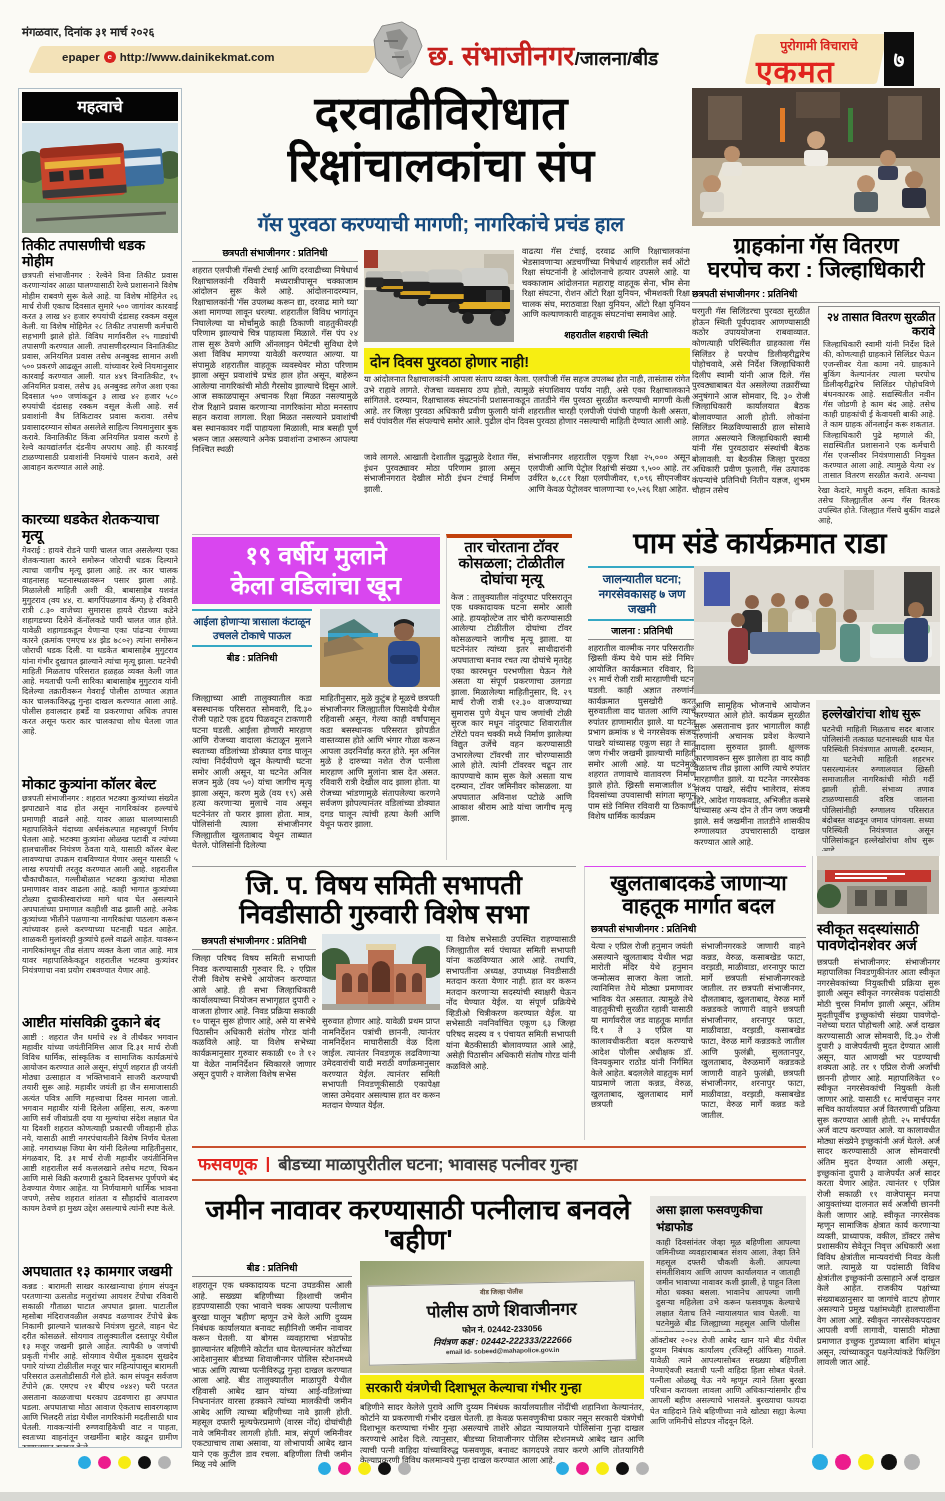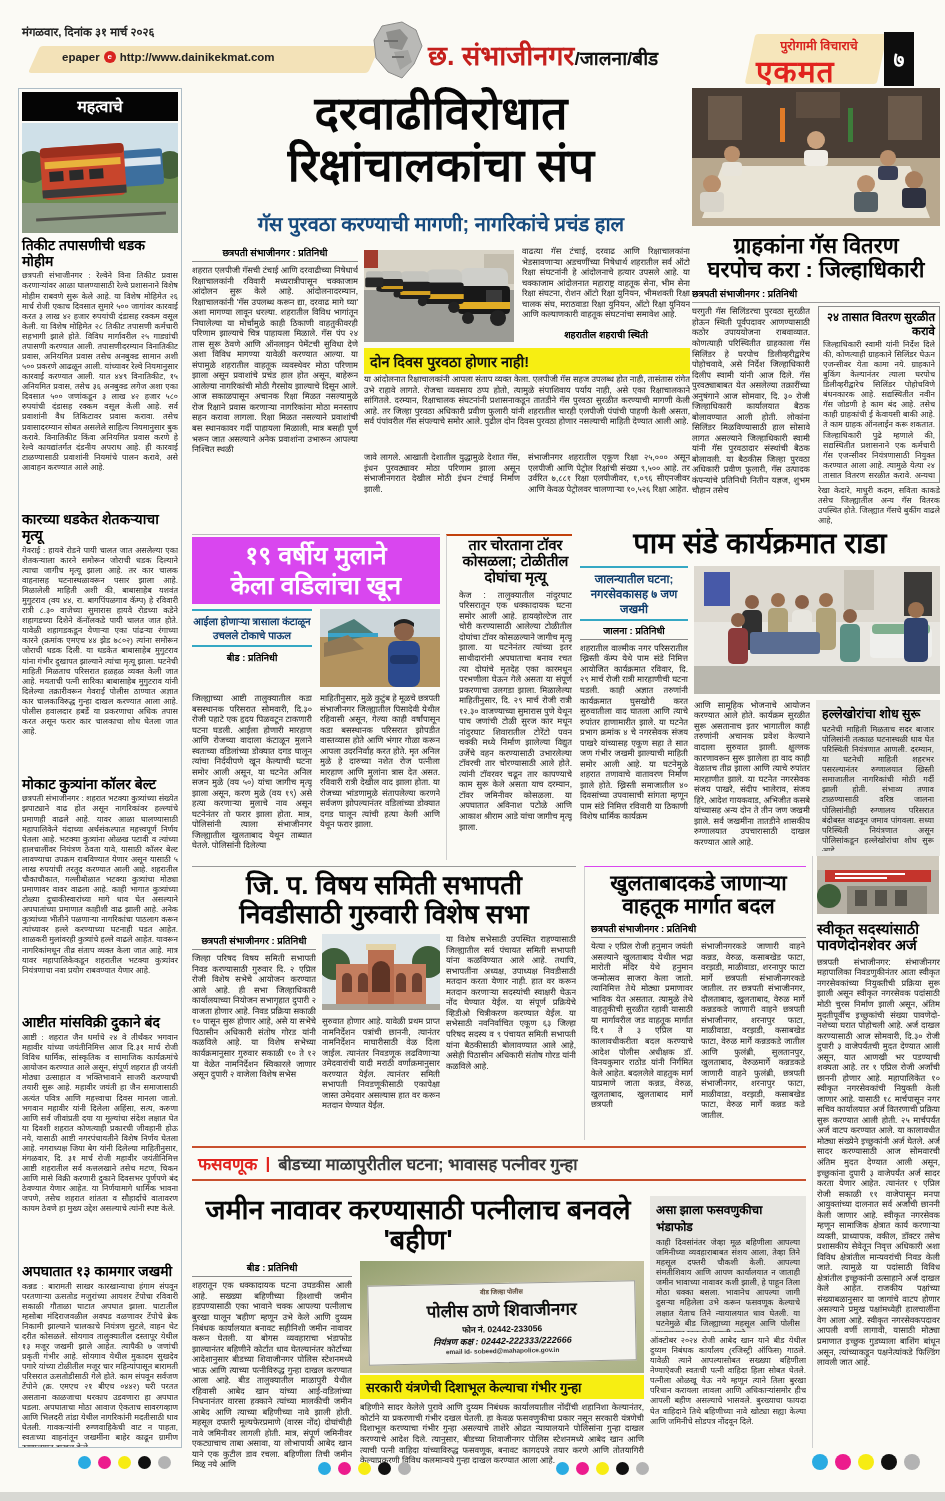--- a/index.html
+++ b/index.html
@@ -251,29 +251,29 @@
         <rect x="70" y="46" width="28" height="9" rx="4" fill="#20376b"></rect>
           </g>
       </svg>
     </div>
     <div style="position:relative;height:196px;margin-top:4px">
       <div class="bd jt abs" style="left:0;top:0;width:120px;height:196px">जिल्ह्याच्या आष्टी तालुक्यातील कडा बसस्थानक परिसरात सोमवारी, दि.३० रोजी पहाटे एक हृदय पिळवटून टाकणारी घटना घडली. आईला होणारी मारहाण आणि रोजच्या वादाला कंटाळून मुलाने स्वतःच्या वडिलांच्या डोक्यात दगड घालून त्यांचा निर्दयीपणे खून केल्याची घटना समोर आली असून, या घटनेत अनिल सजन मुळे (वय ५०) यांचा जागीच मृत्यू झाला असून, करण मुळे (वय १९) असे हत्या करणाऱ्या मुलाचे नाव असून घटनेनंतर तो फरार झाला होता. मात्र, पोलिसांनी त्याला संभाजीनगर जिल्ह्यातील खुलताबाद येथून ताब्यात घेतले. पोलिसांनी दिलेल्या</div>
       <div class="bd jt abs" style="left:128px;top:0;width:120px;height:196px">माहितीनुसार, मुळे कुटुंब हे मूळचे छत्रपती संभाजीनगर जिल्ह्यातील पिसादेवी येथील रहिवासी असून, गेल्या काही वर्षांपासून कडा बसस्थानक परिसरात झोपडीत वास्तव्यास होते आणि भंगार गोळा करून आपला उदरनिर्वाह करत होते. मृत अनिल मुळे हे दारुच्या नशेत रोज पत्नीला मारहाण आणि मुलांना त्रास देत असत. रविवारी रात्री देखील वाद झाला होता. या रोजच्या भांडणामुळे संतापलेल्या करणने सर्वजण झोपल्यानंतर वडिलांच्या डोक्यात दगड घालून त्यांची हत्या केली आणि येथून फरार झाला.</div>
     </div>
   </div>
 
-  <div class="abs vline" style="left:446px;top:534px;width:126px;height:326px;overflow:hidden;padding-left:12px;box-sizing:border-box;border-top:2px solid #c2410c">
+  <div class="abs vline" style="left:446px;top:534px;width:126px;height:326px;overflow:hidden;padding-left:4px;box-sizing:border-box;border-top:4px solid #c2410c">
     <div class="hl-xl" style="font-size:14.5px;margin:2px 0 4px">तार चोरताना टॉवर कोसळला; टोळीतील दोघांचा मृत्यू</div>
     <div class="bd jt" style="height:262px">केज : तालुक्यातील नांदुरघाट परिसरातून एक धक्कादायक घटना समोर आली आहे. हायव्होल्टेज तार चोरी करण्यासाठी आलेल्या टोळीतील दोघांचा टॉवर कोसळल्याने जागीच मृत्यू झाला. या घटनेनंतर त्यांच्या इतर साथीदारांनी अपघाताचा बनाव रचत त्या दोघांचे मृतदेह एका कारमधून परभणीला घेऊन गेले असता या संपूर्ण प्रकरणाचा उलगडा झाला. मिळालेल्या माहितीनुसार, दि. २९ मार्च रोजी रात्री १२.३० वाजण्याच्या सुमारास पुणे येथून पाच जणांची टोळी सुरज कार मधून नांदुरघाट शिवारातील टोरेंटो पवन चक्की मध्ये निर्माण झालेल्या विद्युत उर्जेचे वहन करण्यासाठी उभारलेल्या टॉवरची तार चोरण्यासाठी आले होते. त्यांनी टॉवरवर चढून तार कापण्याचे काम सुरू केले असता याच दरम्यान, टॉवर जमिनीवर कोसळला. या अपघातात अविनाश पटोळे आणि आकाश श्रीराम आडे यांचा जागीच मृत्यू झाला.</div>
   </div>
 
   <div class="abs" style="left:580px;top:528px;width:360px;height:334px;overflow:hidden">
     <div class="hl-xl" style="font-size:29px">पाम संडे कार्यक्रमात राडा</div>
     <div style="position:relative;height:290px;margin-top:6px">
-      <div class="abs" style="left:0;top:0;width:108px">
+      <div class="abs" style="left:8px;top:0;width:108px">
         <div class="subhead" style="font-size:11.5px">जालन्यातील घटना; नगरसेवकासह ७ जण जखमी</div>
         <div class="byl rule-b" style="margin-top:3px">जालना : प्रतिनिधी</div>
         <div class="bd jt" style="height:228px">शहरातील वाल्मीक नगर परिसरातील ख्रिस्ती कॅम्प येथे पाम संडे निमित्त आयोजित कार्यक्रमात रविवार, दि. २९ मार्च रोजी रात्री मारहाणीची घटना घडली. काही अज्ञात तरुणांनी कार्यक्रमात घुसखोरी करत सुरुवातीला वाद घातला आणि त्याचे रुपांतर हाणामारीत झाले. या घटनेत प्रभाग क्रमांक ४ चे नगरसेवक संजय पाखरे यांच्यासह एकूण सहा ते सात जण गंभीर जखमी झाल्याची माहिती समोर आली आहे. या घटनेमुळे शहरात तणावाचे वातावरण निर्माण झाले होते. ख्रिस्ती समाजातील ४० दिवसांच्या उपवासाची सांगता म्हणून पाम संडे निमित्त रविवारी या ठिकाणी विशेष धार्मिक कार्यक्रम</div>
       </div>
       <svg class="abs" style="left:114px;top:0" width="246" height="128" viewBox="0 0 246 128">
         <rect width="246" height="128" fill="#e8e6e0"></rect>
         <rect x="0" y="0" width="246" height="56" fill="#ddd9d0"></rect>
         <rect x="10" y="6" width="26" height="34" fill="#4759a8"></rect>
           <rect x="150" y="4" width="30" height="40" fill="#c9c4b8"></rect>
           <rect x="210" y="6" width="28" height="44" fill="#3c3a38"></rect>

